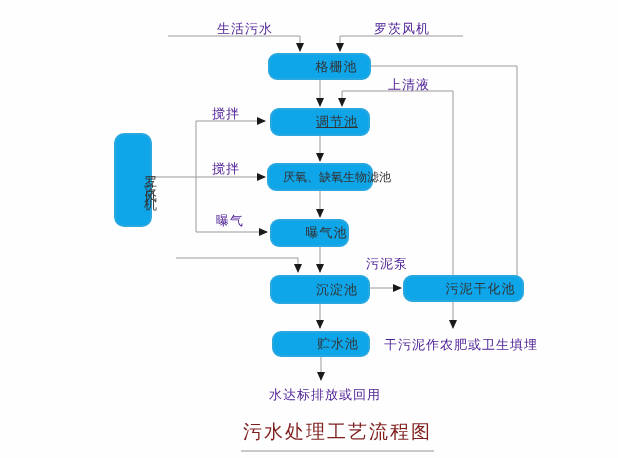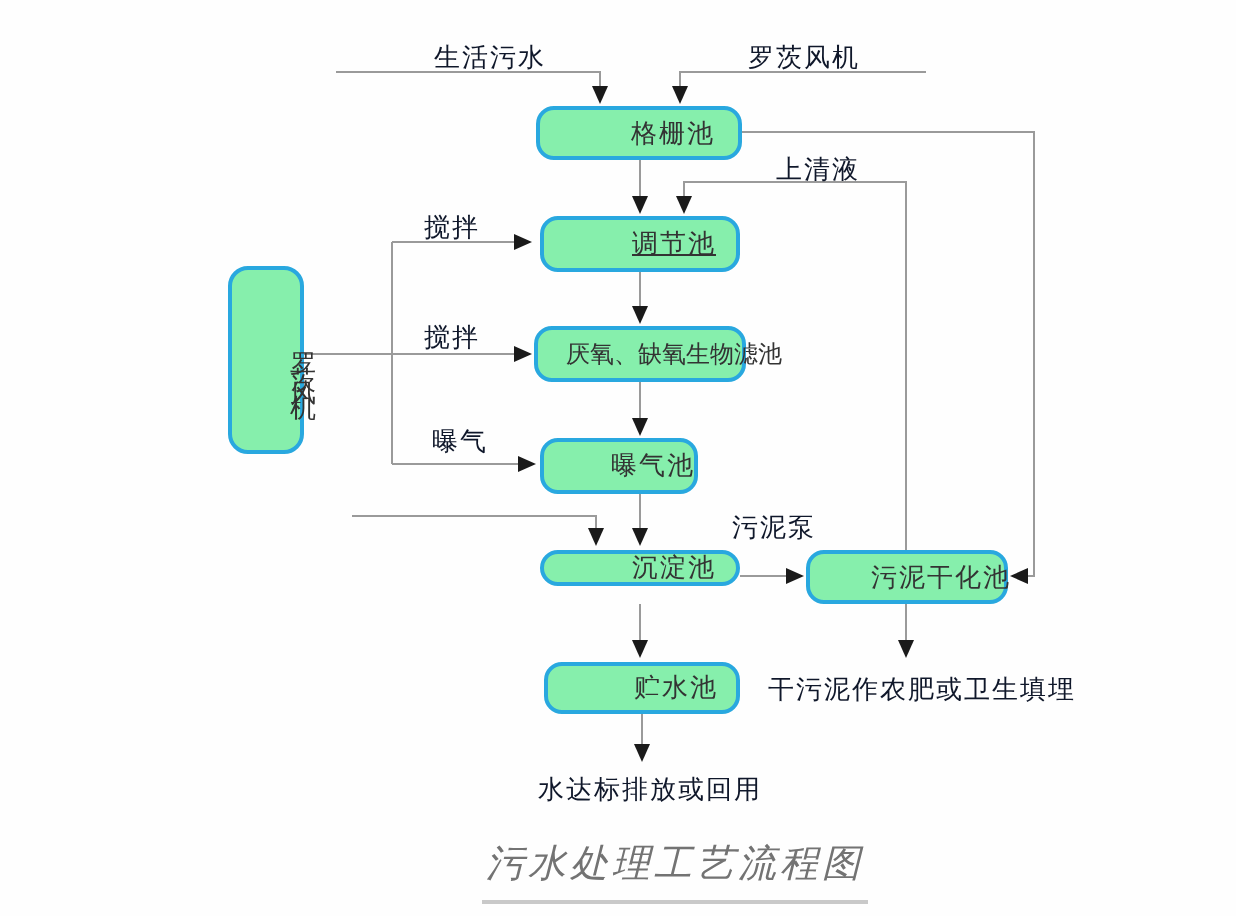--- a/index.html
+++ b/index.html
@@ -3,34 +3,34 @@
 <meta charset="utf-8">
 <style>
   html,body{margin:0;padding:0;background:#ffffff;}
   .canvas{
     position:relative;width:618px;height:458px;background:#fefefe;overflow:hidden;
     font-family:"DejaVu Sans","Liberation Sans",sans-serif;
   }
   svg.wires{position:absolute;left:0;top:0;width:618px;height:458px;}
   .node{
     position:absolute;display:flex;align-items:center;justify-content:center;
-    background:#86efac;border:2px solid var(--accent,#29a8df);border-radius:9px;
+    background:#0ea5e9;border:2px solid var(--accent,#29a8df);border-radius:9px;
     color:#333;font-size:13px;letter-spacing:1px;box-sizing:border-box;white-space:nowrap;padding-left:34px;
   }
   .node.small{font-size:12px;letter-spacing:0;}
   .node.vertical{
     writing-mode:vertical-lr;text-orientation:upright;letter-spacing:7px;
     font-size:13px;border-radius:10px;
   }
   .lbl{
-    position:absolute;color:#0f172a;font-size:13px;letter-spacing:1px;white-space:nowrap;
+    position:absolute;color:#4c1d95;font-size:13px;letter-spacing:1px;white-space:nowrap;
   }
   .title{
-    position:absolute;color:#737373;font-size:19px;letter-spacing:2px;white-space:nowrap;
-    border-bottom:2px solid #c9c9c9;padding:0 2px 5px 2px;font-style:italic;
+    position:absolute;color:#7f1d1d;font-size:19px;letter-spacing:2px;white-space:nowrap;
+    border-bottom:2px solid #c9c9c9;padding:0 2px 5px 2px;
   }
 </style>
 </head>
 <body>
 
 <div class="canvas" style="--accent: #29a8df;">
 
   <svg class="wires" viewBox="0 0 618 458" xmlns="http://www.w3.org/2000/svg">
     <defs>
       <marker id="ah" markerWidth="9" markerHeight="8" refX="8" refY="4" orient="auto" markerUnits="userSpaceOnUse">
@@ -65,23 +65,23 @@
       <path d="M196,232 H267" marker-end="url(#ah)"></path>
 
       <path d="M176,258 H298 V272" marker-end="url(#ah)"></path>
     </g>
   </svg>
 
   <div class="node" style="left: 268px; top: 53px; width: 103px; height: 27px; color: rgb(51, 51, 51);">格栅池</div>
   <div class="node" style="left: 270px; top: 108px; width: 100px; height: 28px; color: rgb(51, 51, 51); text-decoration: underline;">调节池</div>
   <div class="node small" style="left: 267px; top: 163px; width: 106px; height: 28px; color: rgb(51, 51, 51);">厌氧、缺氧生物滤池</div>
   <div class="node" style="left: 270px; top: 219px; width: 79px; height: 28px; color: rgb(51, 51, 51);">曝气池</div>
-  <div class="node" style="left: 270px; top: 275px; width: 100px; height: 18px; color: rgb(51, 51, 51);">沉淀池</div>
+  <div class="node" style="left: 270px; top: 275px; width: 100px; height: 29px; color: rgb(51, 51, 51);">沉淀池</div>
   <div class="node" style="left: 272px; top: 331px; width: 98px; height: 26px; color: rgb(51, 51, 51);">贮水池</div>
-  <div class="node" style="left: 403px; top: 275px; width: 101px; height: 27px; color: rgb(51, 51, 51);">污泥干化池</div>
+  <div class="node" style="left: 403px; top: 275px; width: 121px; height: 27px; color: rgb(51, 51, 51);">污泥干化池</div>
   <div class="node vertical" style="left: 114px; top: 133px; width: 30px; height: 94px; color: rgb(51, 51, 51);">罗茨风机</div>
 
   <span class="lbl" style="left:217px;top:20px;">生活污水</span>
   <span class="lbl" style="left:374px;top:20px;">罗茨风机</span>
   <span class="lbl" style="left:388px;top:76px;">上清液</span>
   <span class="lbl" style="left:212px;top:105px;">搅拌</span>
   <span class="lbl" style="left:212px;top:160px;">搅拌</span>
   <span class="lbl" style="left:216px;top:212px;">曝气</span>
   <span class="lbl" style="left:366px;top:255px;">污泥泵</span>
   <span class="lbl" style="left:384px;top:336px;">干污泥作农肥或卫生填埋</span>

